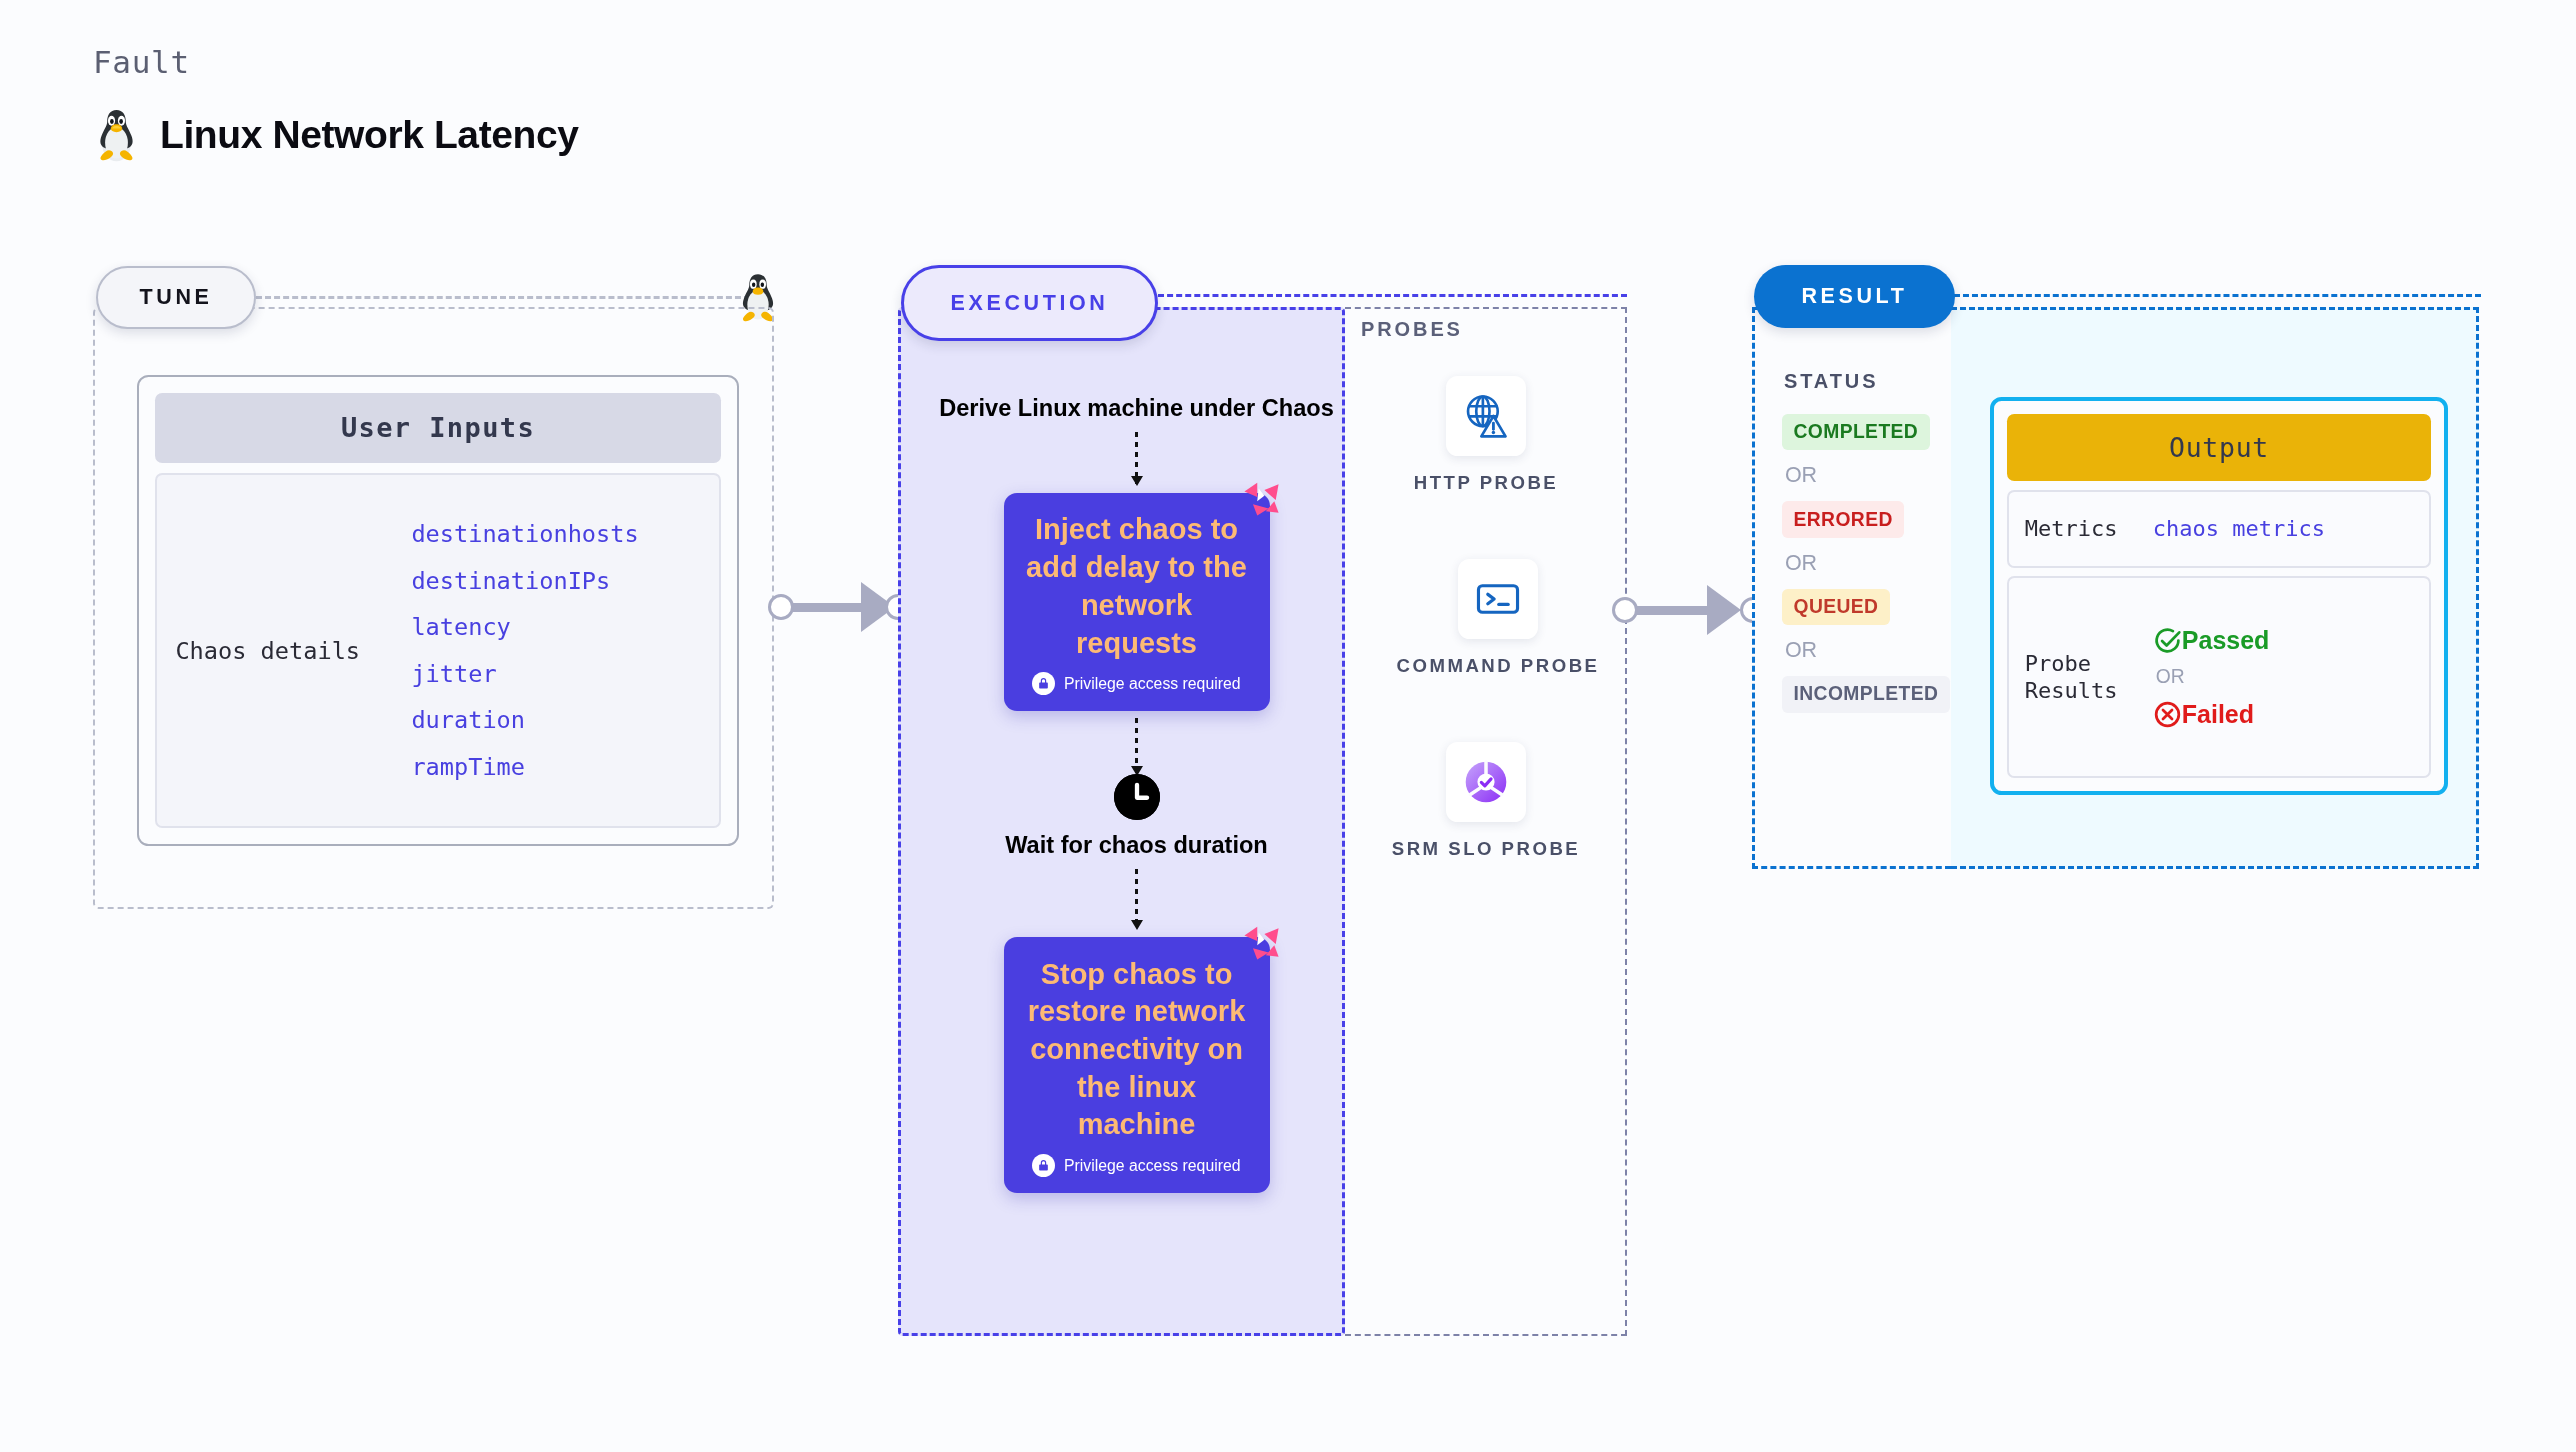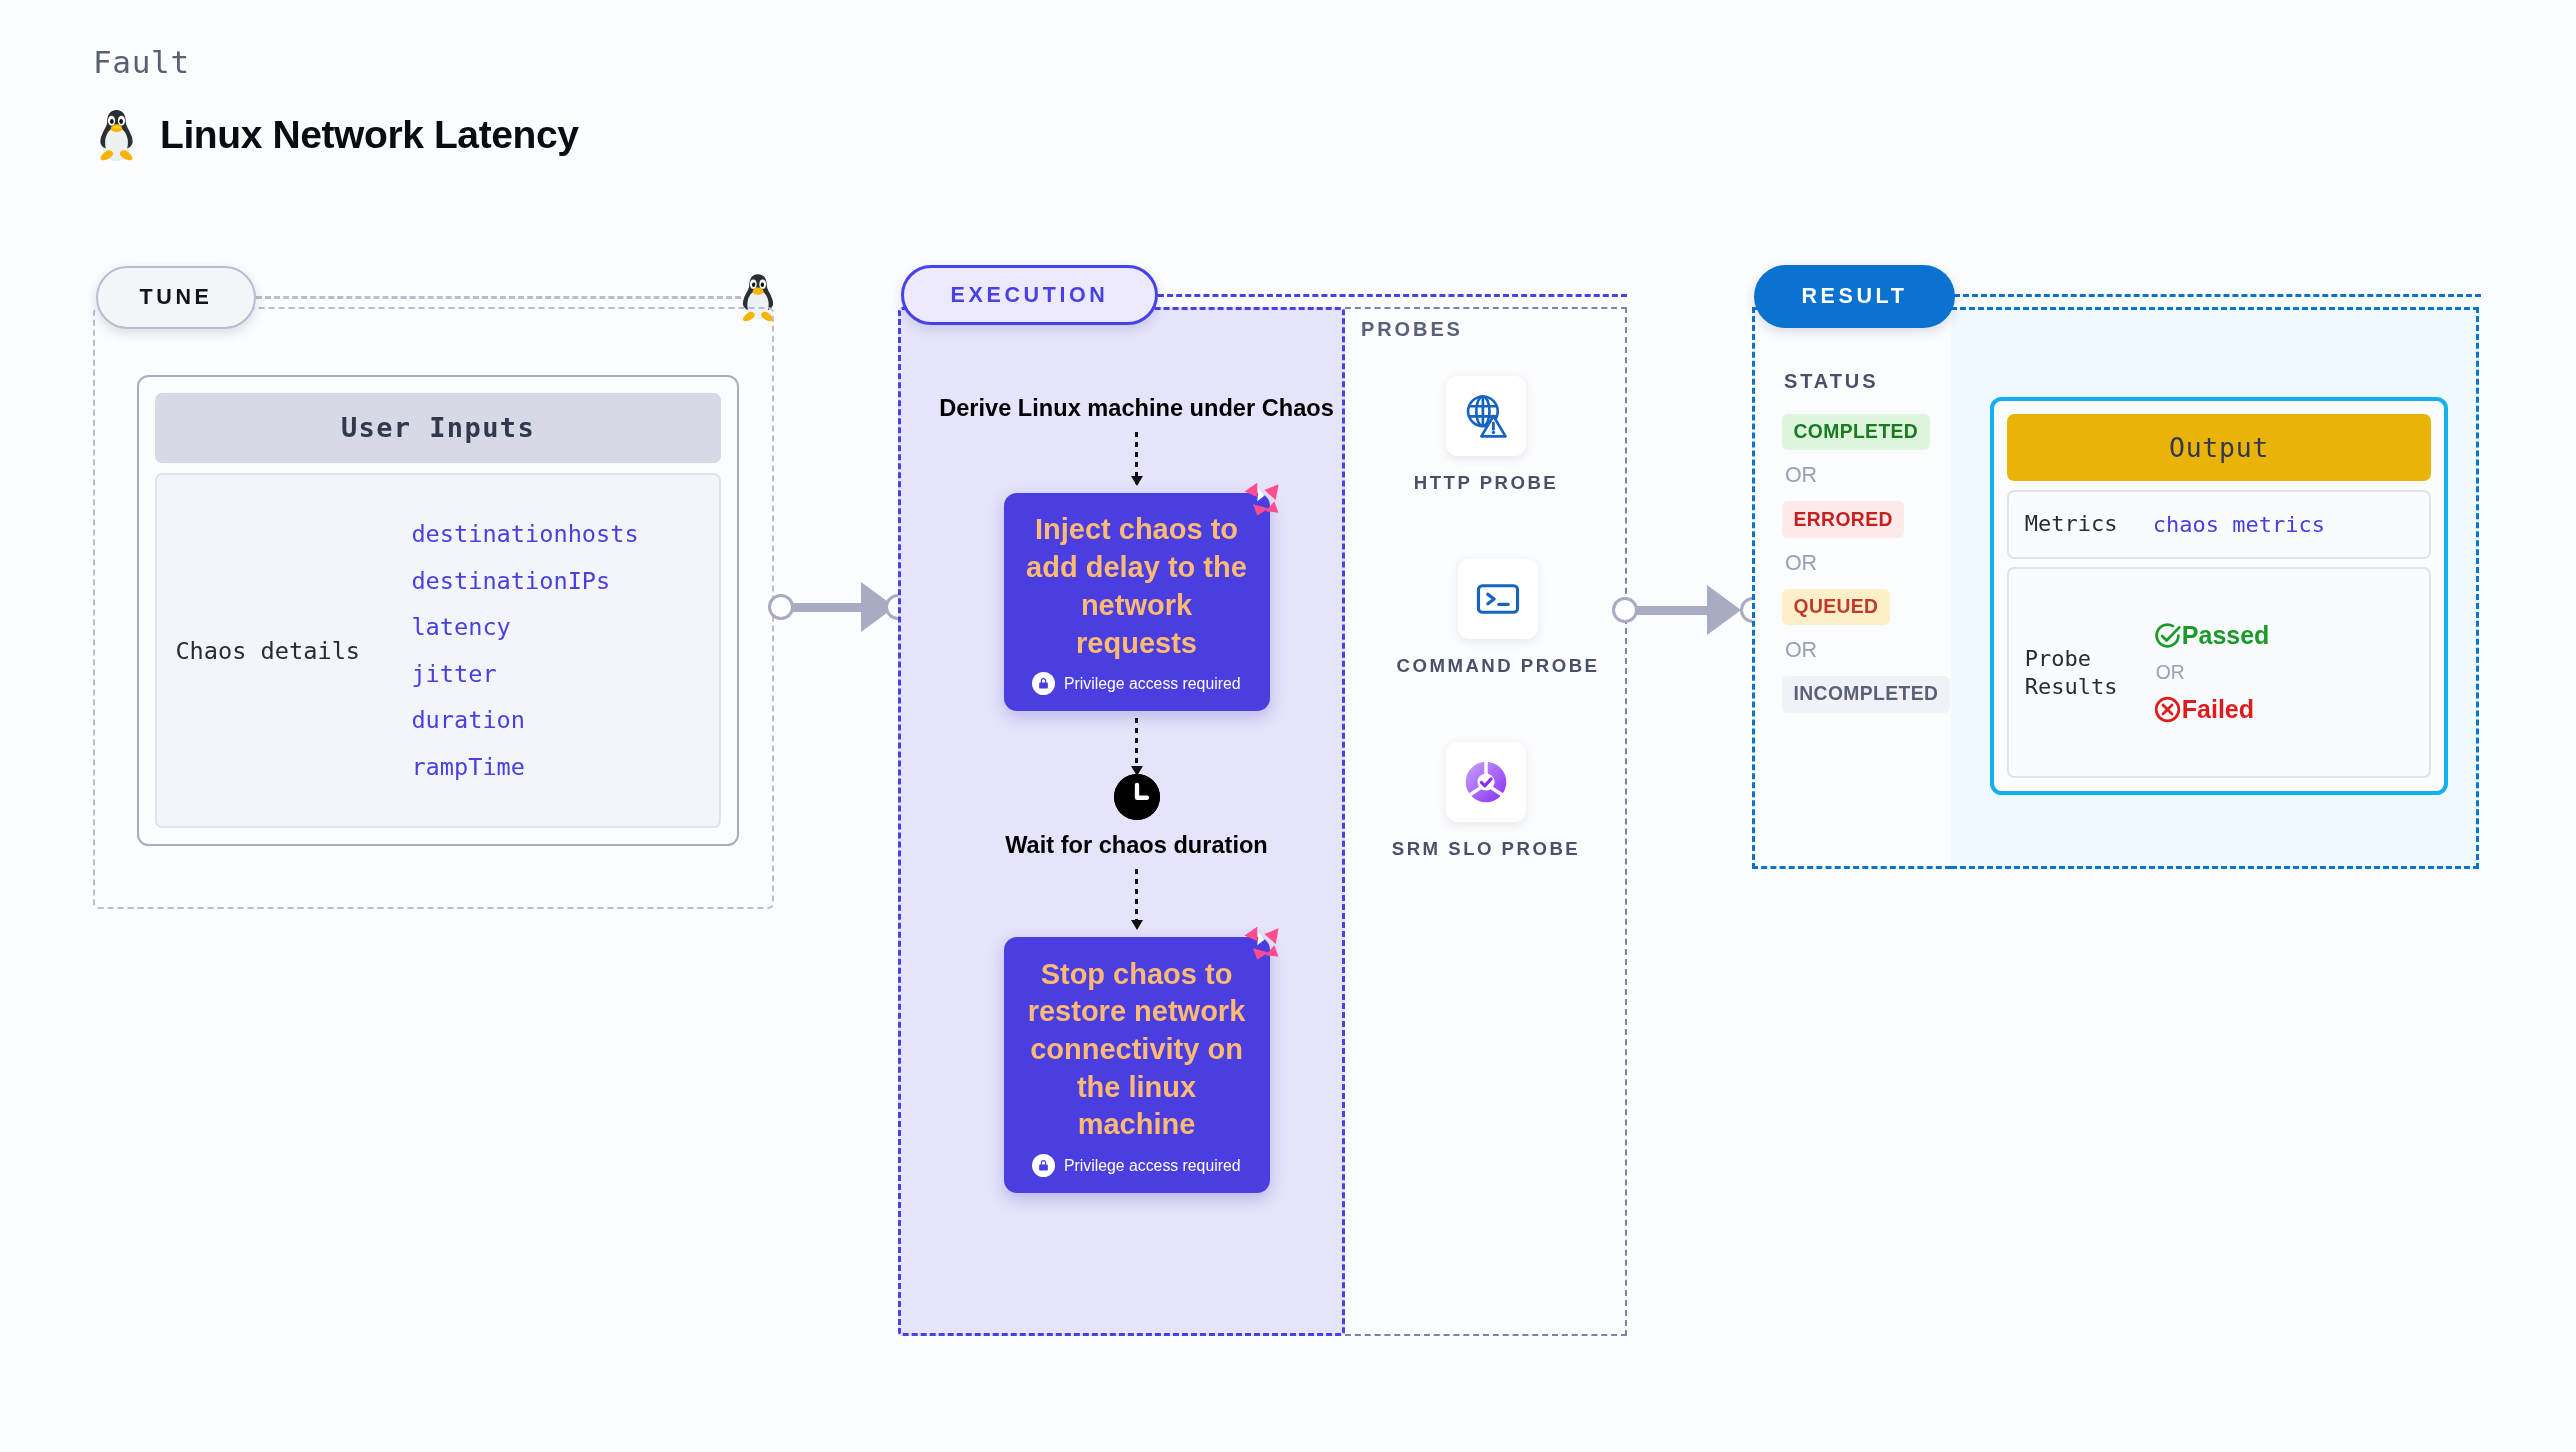--- a/index.html
+++ b/index.html
@@ -90,21 +90,21 @@
   }
 
   
   #exec-panel {
     left: 898px; top: 307px; width: 447px; height: 1029px;
     border: 3.6px dashed #4840e8;
     border-radius: 4.3px;
     background: #e5e4fb;
   }
   #exec-badge {
-    left: 901px; top: 265px; width: 257px; height: 60px;
+    left: 901px; top: 265px; width: 257px; height: 76px;
     background: #eceafc; color: #4840e8;
     border: 3.6px solid #4840e8;
   }
   
   #probes-panel {
     left: 1345px; top: 307px; width: 282px; height: 1029px;
     border: 2.9px dashed #7d82a8;
     border-left: none;
     background: transparent;
   }
@@ -166,21 +166,21 @@
     font-size: 26.5px; color: #33384d;
     letter-spacing: 0.7px;
   }
   .output-row {
     background: #fafbfe;
     border: 2.1px solid #e0e2ec;
     border-radius: 7.2px;
     display: flex; align-items: center;
     padding: 10px 15.8px;
   }
-  .output-row.metrics { height: 69px; }
+  .output-row.metrics { height: 78px; }
   .output-row.probe { flex: 1; }
   .out-key {
     font-family: "DejaVu Sans Mono", monospace;
     font-size: 22px; color: #2a2a35;
     width: 128px; flex: 0 0 128px; line-height: 1.25;
   }
   .out-val {
     font-family: "DejaVu Sans Mono", monospace;
     font-size: 22px; color: #4840e0;
   }

